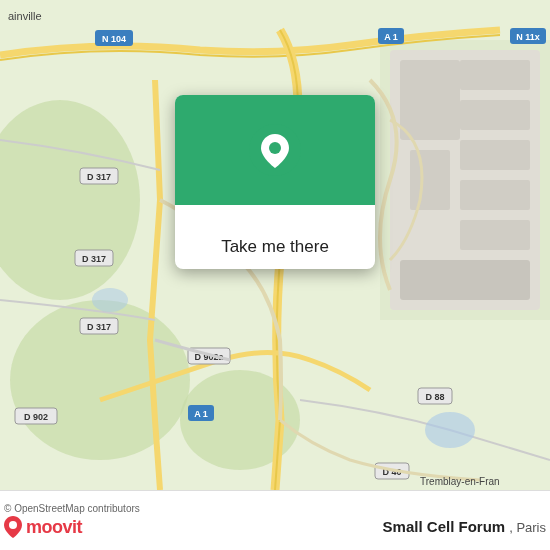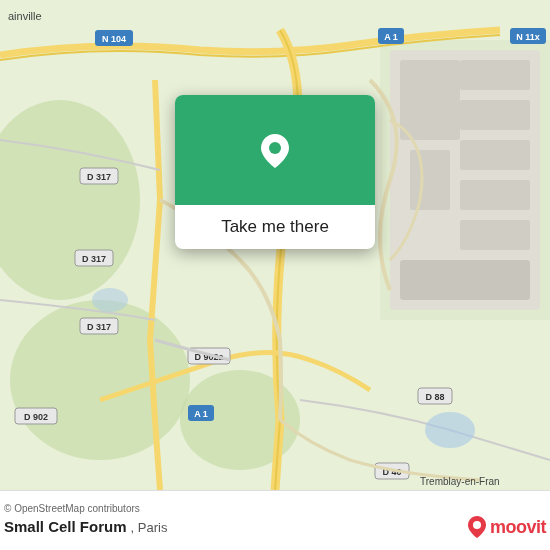--- a/index.html
+++ b/index.html
@@ -63,20 +63,21 @@
     }
 
     #take-me-there-btn {
       font-size: 17px;
       font-weight: 500;
       color: #222;
       cursor: pointer;
       background: none;
       border: none;
       width: 100%;
+      margin-top: 20px;
     }
 
     
     #map-pointer {
       position: absolute;
       top: 205px;
       left: 266px;
       width: 0;
       height: 0;
       border-left: 12px solid transparent;
@@ -241,24 +242,24 @@
     </div>
   </div>
 
   
   <div id="map-pointer"></div>
 </div>
 
 <div id="bottom-bar">
   <div id="attribution">© OpenStreetMap contributors</div>
   <div id="bottom-row">
-    <div>
-      <span id="venue-name">Small Cell Forum</span><span id="venue-city">, <span>Paris</span></span>
-    </div>
     <div id="moovit-logo">
       <svg id="moovit-pin" viewBox="0 0 18 22" xmlns="http://www.w3.org/2000/svg">
         <path d="M9 0 C4.029 0 0 4.029 0 9 C0 15.75 9 22 9 22 C9 22 18 15.75 18 9 C18 4.029 13.971 0 9 0Z" fill="#e63946"></path>
         <circle cx="9" cy="9" r="4" fill="white"></circle>
       </svg>
       <span id="moovit-text">moovit</span>
     </div>
+    <div>
+      <span id="venue-name">Small Cell Forum</span><span id="venue-city">, <span>Paris</span></span>
+    </div>
   </div>
 </div>
 
 </body></html>

